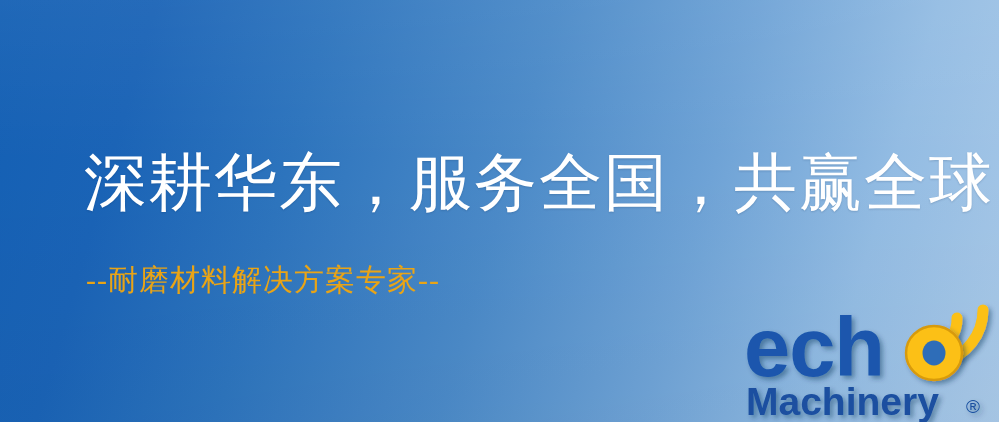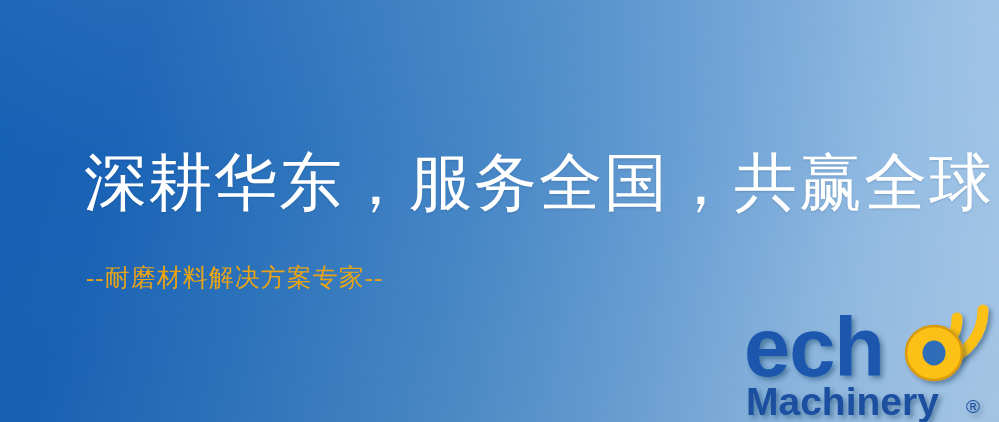--- a/index.html
+++ b/index.html
@@ -47,21 +47,21 @@
     white-space: nowrap;
     z-index: 3;
     text-shadow: 0 1px 2px rgba(10,40,80,0.18);
   }
 
   .subtitle {
     position: absolute;
     left: 86px;
     top: 265px;
     font-family: "Liberation Serif", "DejaVu Serif", serif;
-    font-size: 25px;
+    font-size: 30px;
     line-height: 1;
     color: #e9a416;
     letter-spacing: 1px;
     white-space: nowrap;
     z-index: 3;
   }
 
   
   .logo {
     position: absolute;

